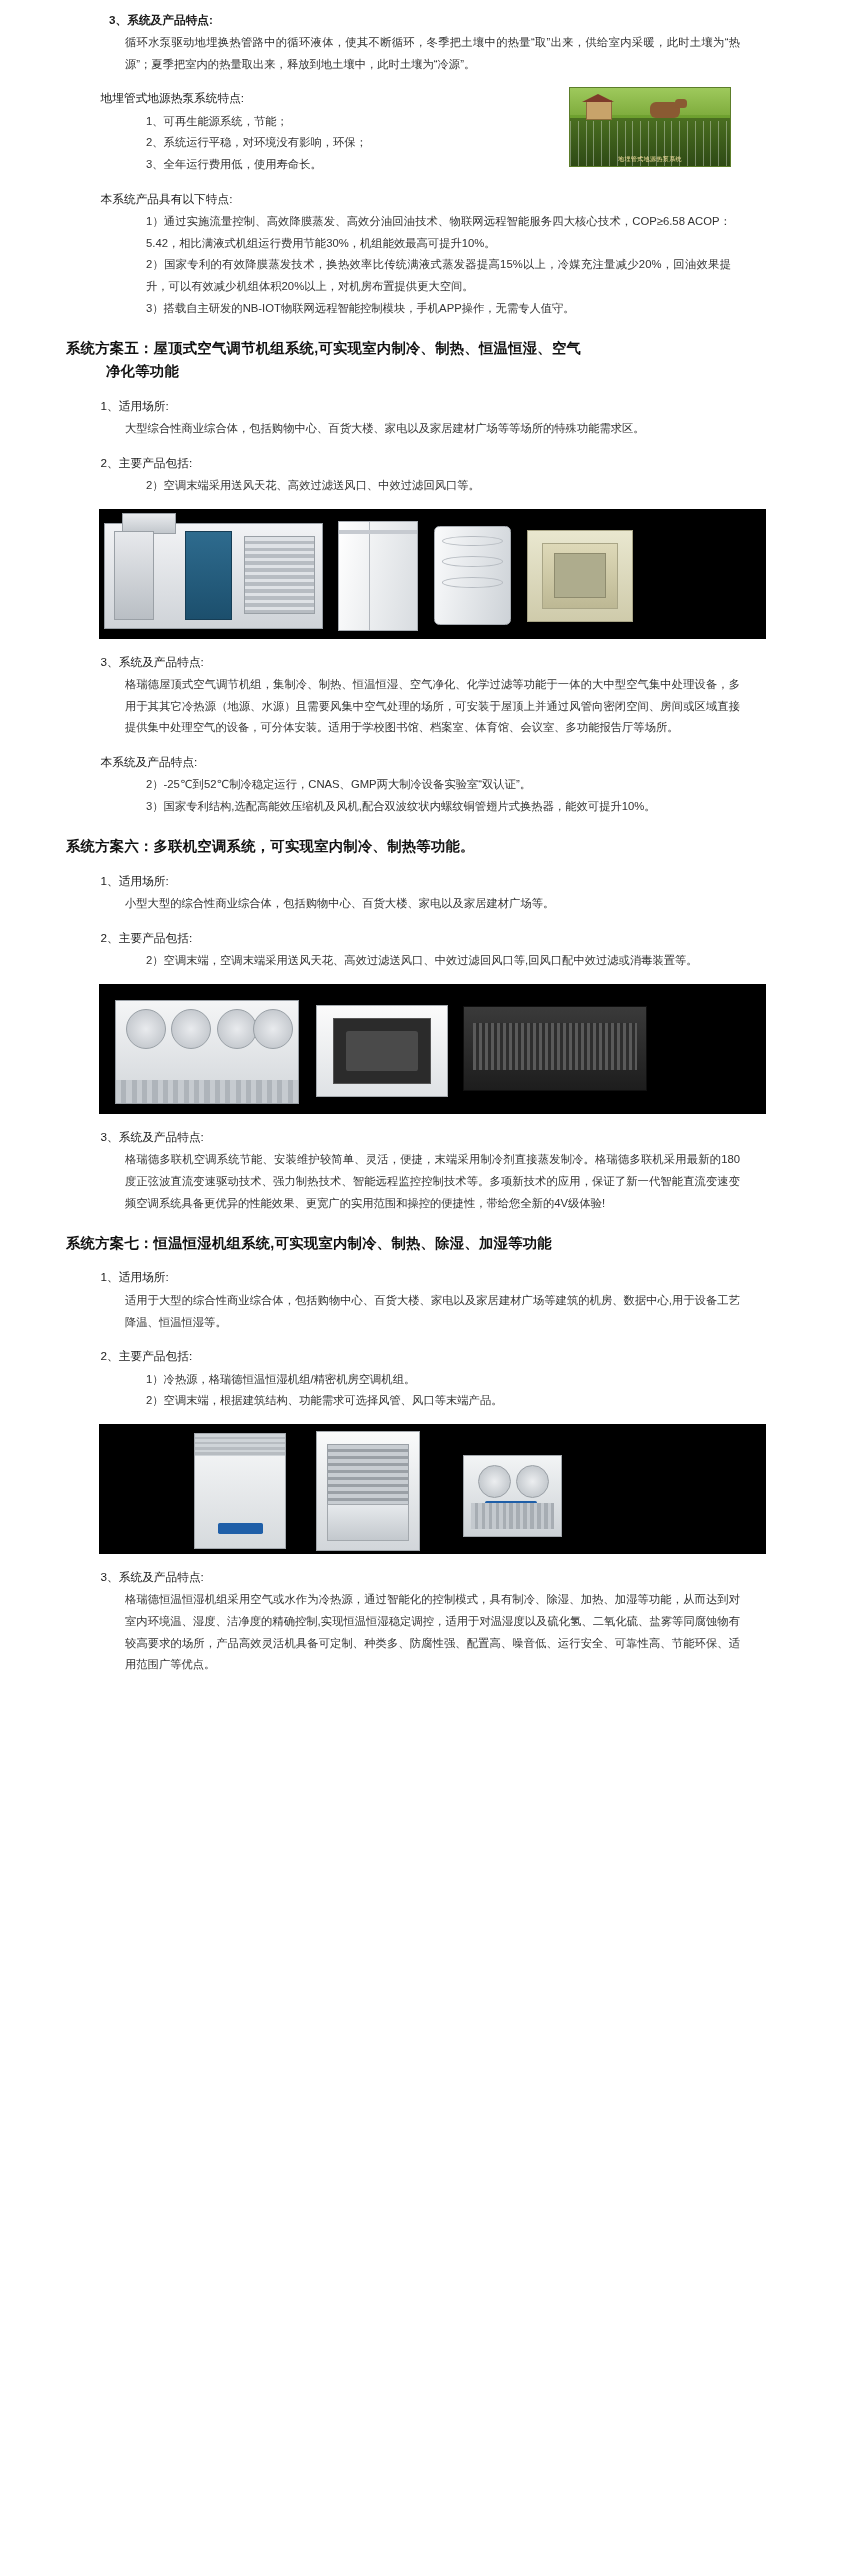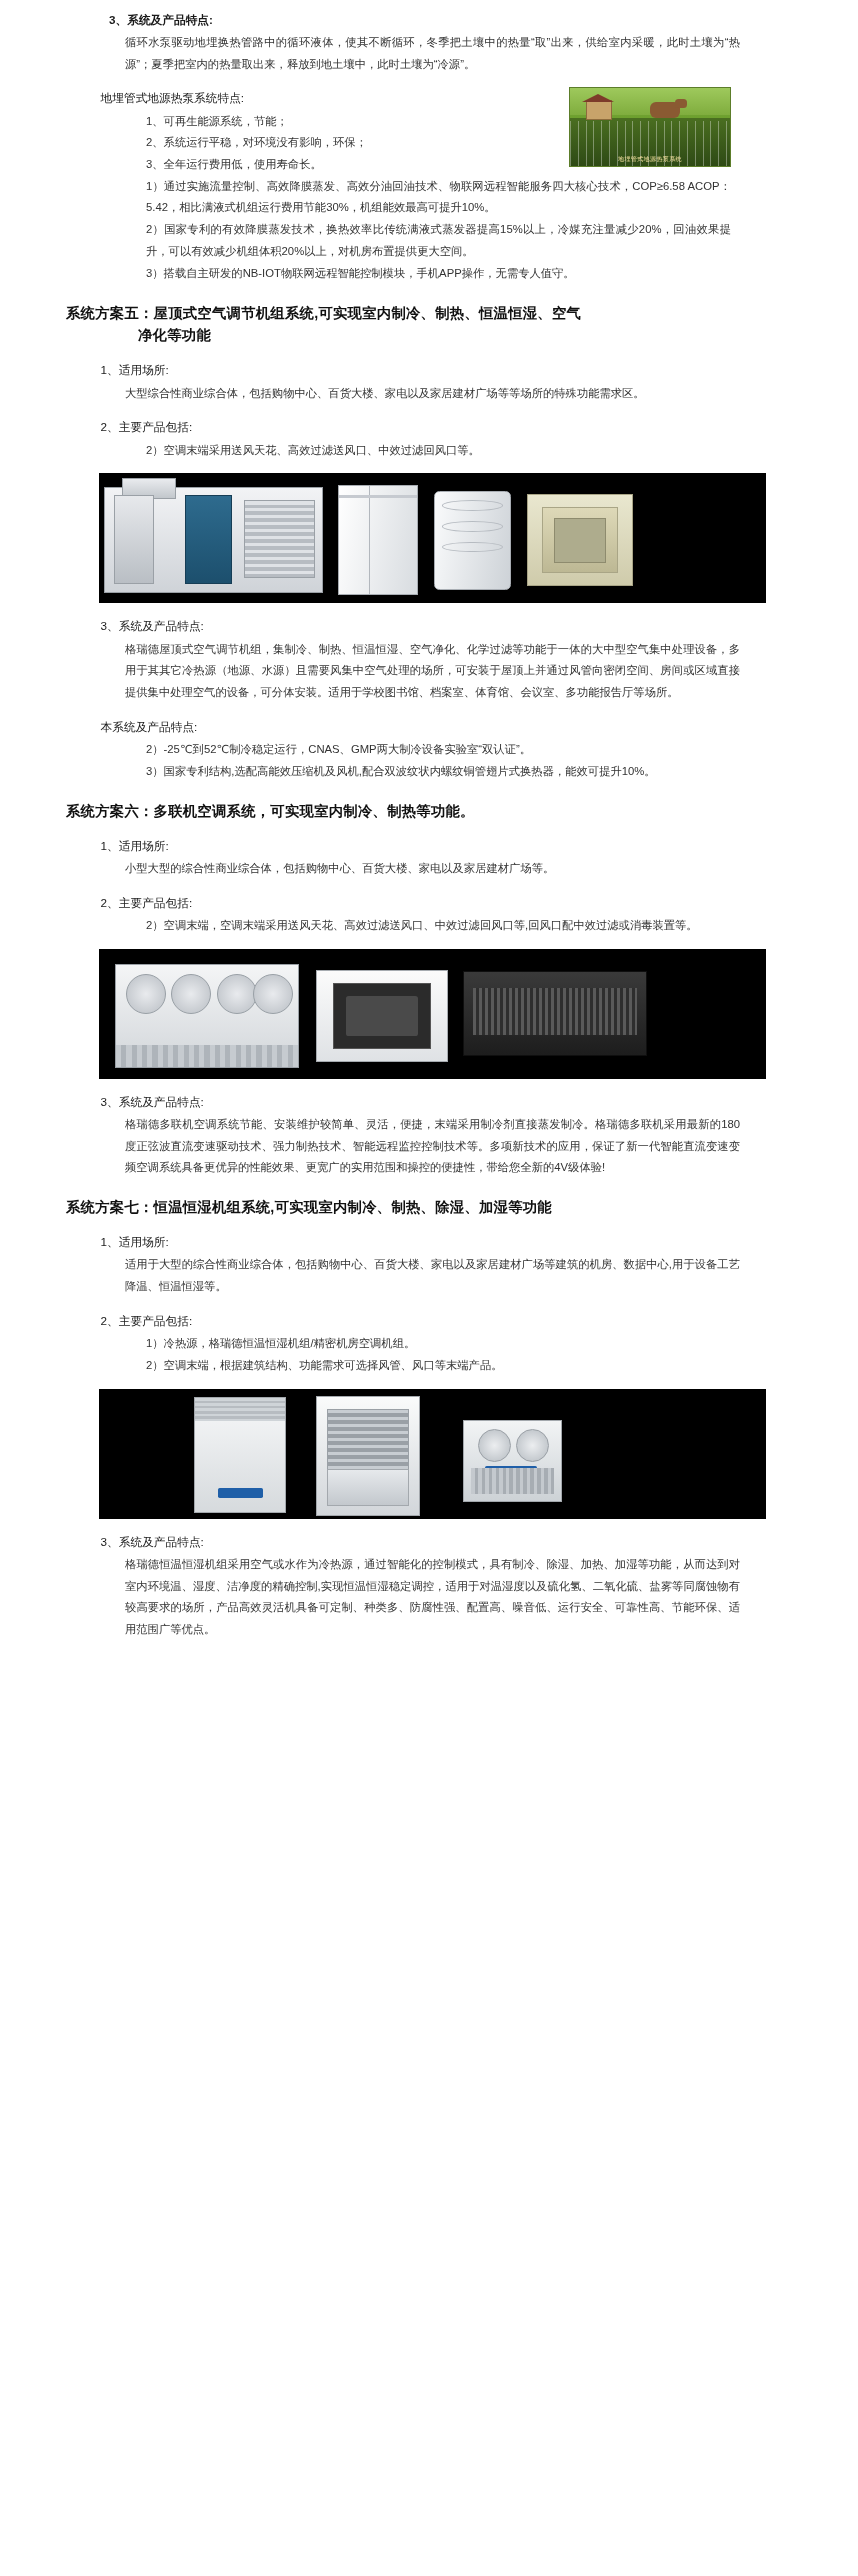--- a/index.html
+++ b/index.html
@@ -51,21 +51,21 @@
   }
   ol.num.cn > li{padding-left:0;}
   .sec-title{
     font-weight:bold;
     font-size:14.3px;
     color:#111;
     margin:17.3px 0 3.5px 7px;
     line-height:1.6;
     letter-spacing:0.3px;
   }
-  .sec-title .second-line{display:block;margin-left:72px;}
+  .sec-title .second-line{display:block;margin-left:40px;}
   .img-strip{
     margin:12px 33px 10.4px 40px;
     background:#000;
     height:130px;
     display:flex;
     align-items:stretch;
     overflow:hidden;
   }
   .img-cell{flex:1;position:relative;overflow:hidden;}
   .geo-img{
@@ -142,20 +142,21 @@
     </div>
     <div class="h-strong">地埋管式地源热泵系统特点:</div>
     <ol class="num cn">
       <li>1、可再生能源系统，节能；</li>
       <li>2、系统运行平稳，对环境没有影响，环保；</li>
       <li>3、全年运行费用低，使用寿命长。</li>
     </ol>
   </div>
 
   <div class="blk">
+    <div class="h-strong">本系统产品具有以下特点:</div>
     <ol class="num">
       <li>1）通过实施流量控制、高效降膜蒸发、高效分油回油技术、物联网远程智能服务四大核心技术，COP≥6.58  ACOP：5.42，相比满液式机组运行费用节能30%，机组能效最高可提升10%。</li>
       <li>2）国家专利的有效降膜蒸发技术，换热效率比传统满液式蒸发器提高15%以上，冷媒充注量减少20%，回油效果提升，可以有效减少机组体积20%以上，对机房布置提供更大空间。</li>
       <li>3）搭载自主研发的NB-IOT物联网远程智能控制模块，手机APP操作，无需专人值守。</li>
     </ol>
   </div>
 
   <div class="sec-title">
     <span>系统方案五：屋顶式空气调节机组系统,可实现室内制冷、制热、恒温恒湿、空气</span>
     <span class="second-line">净化等功能</span>

